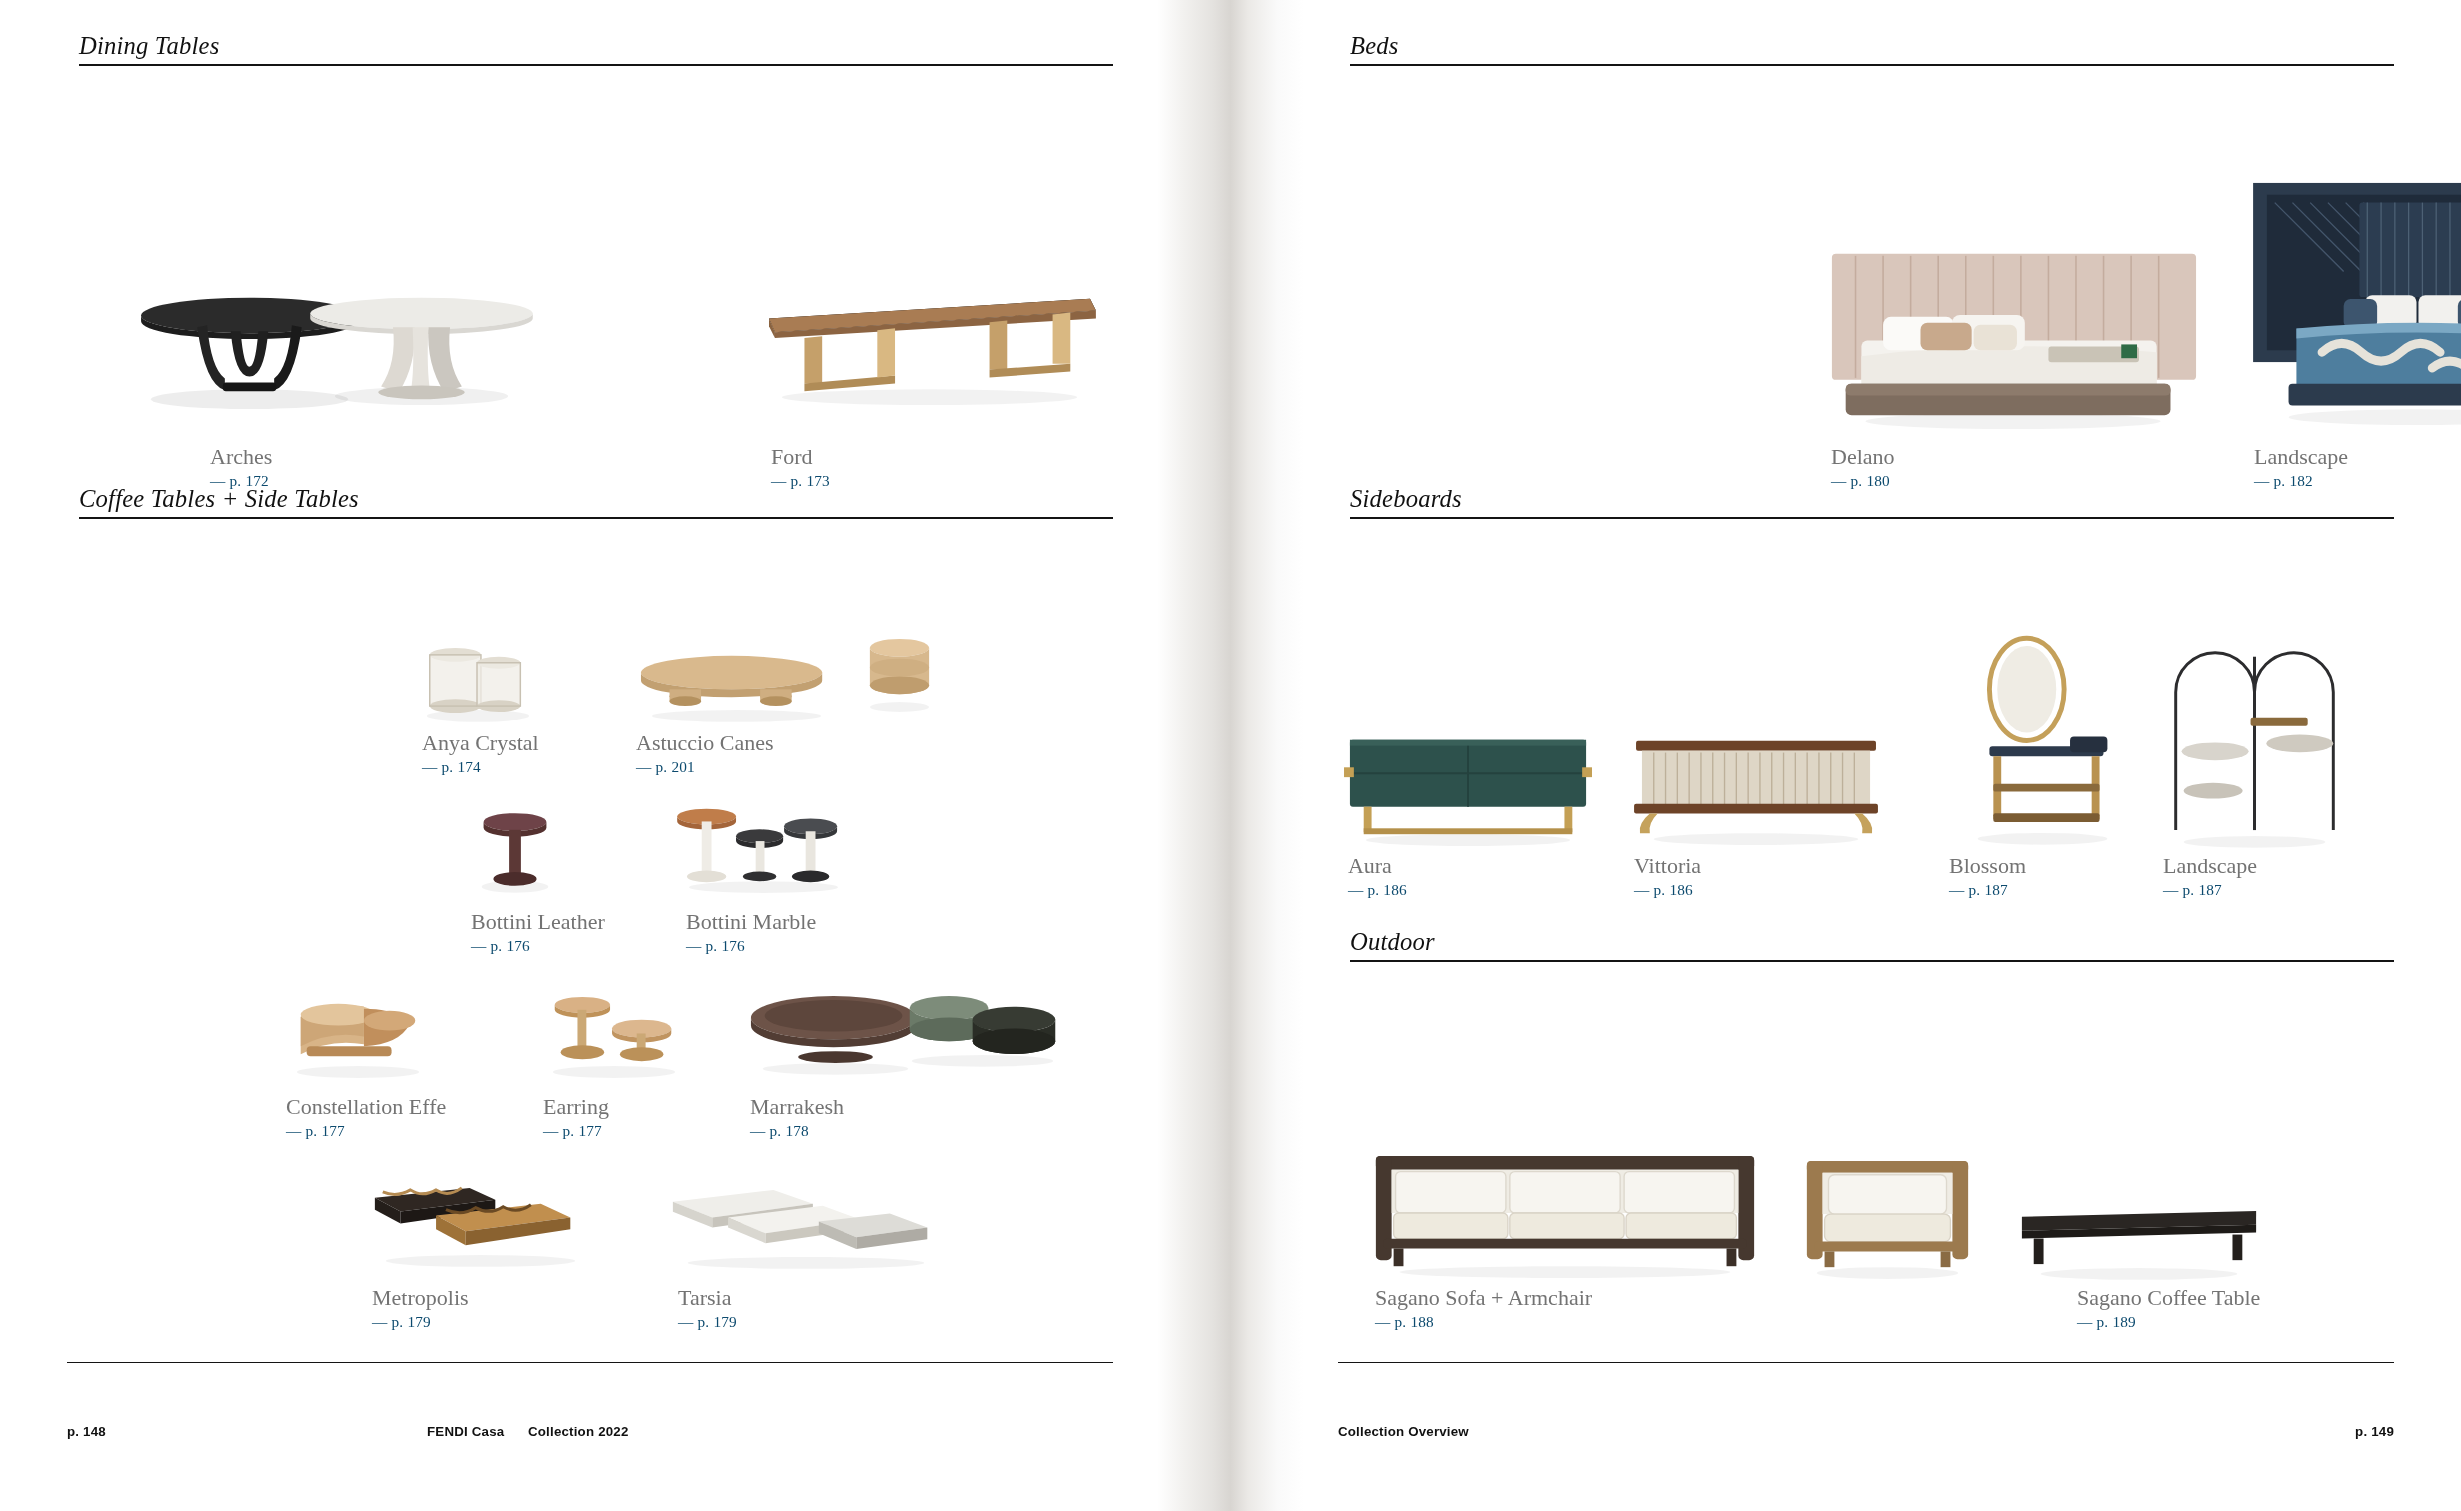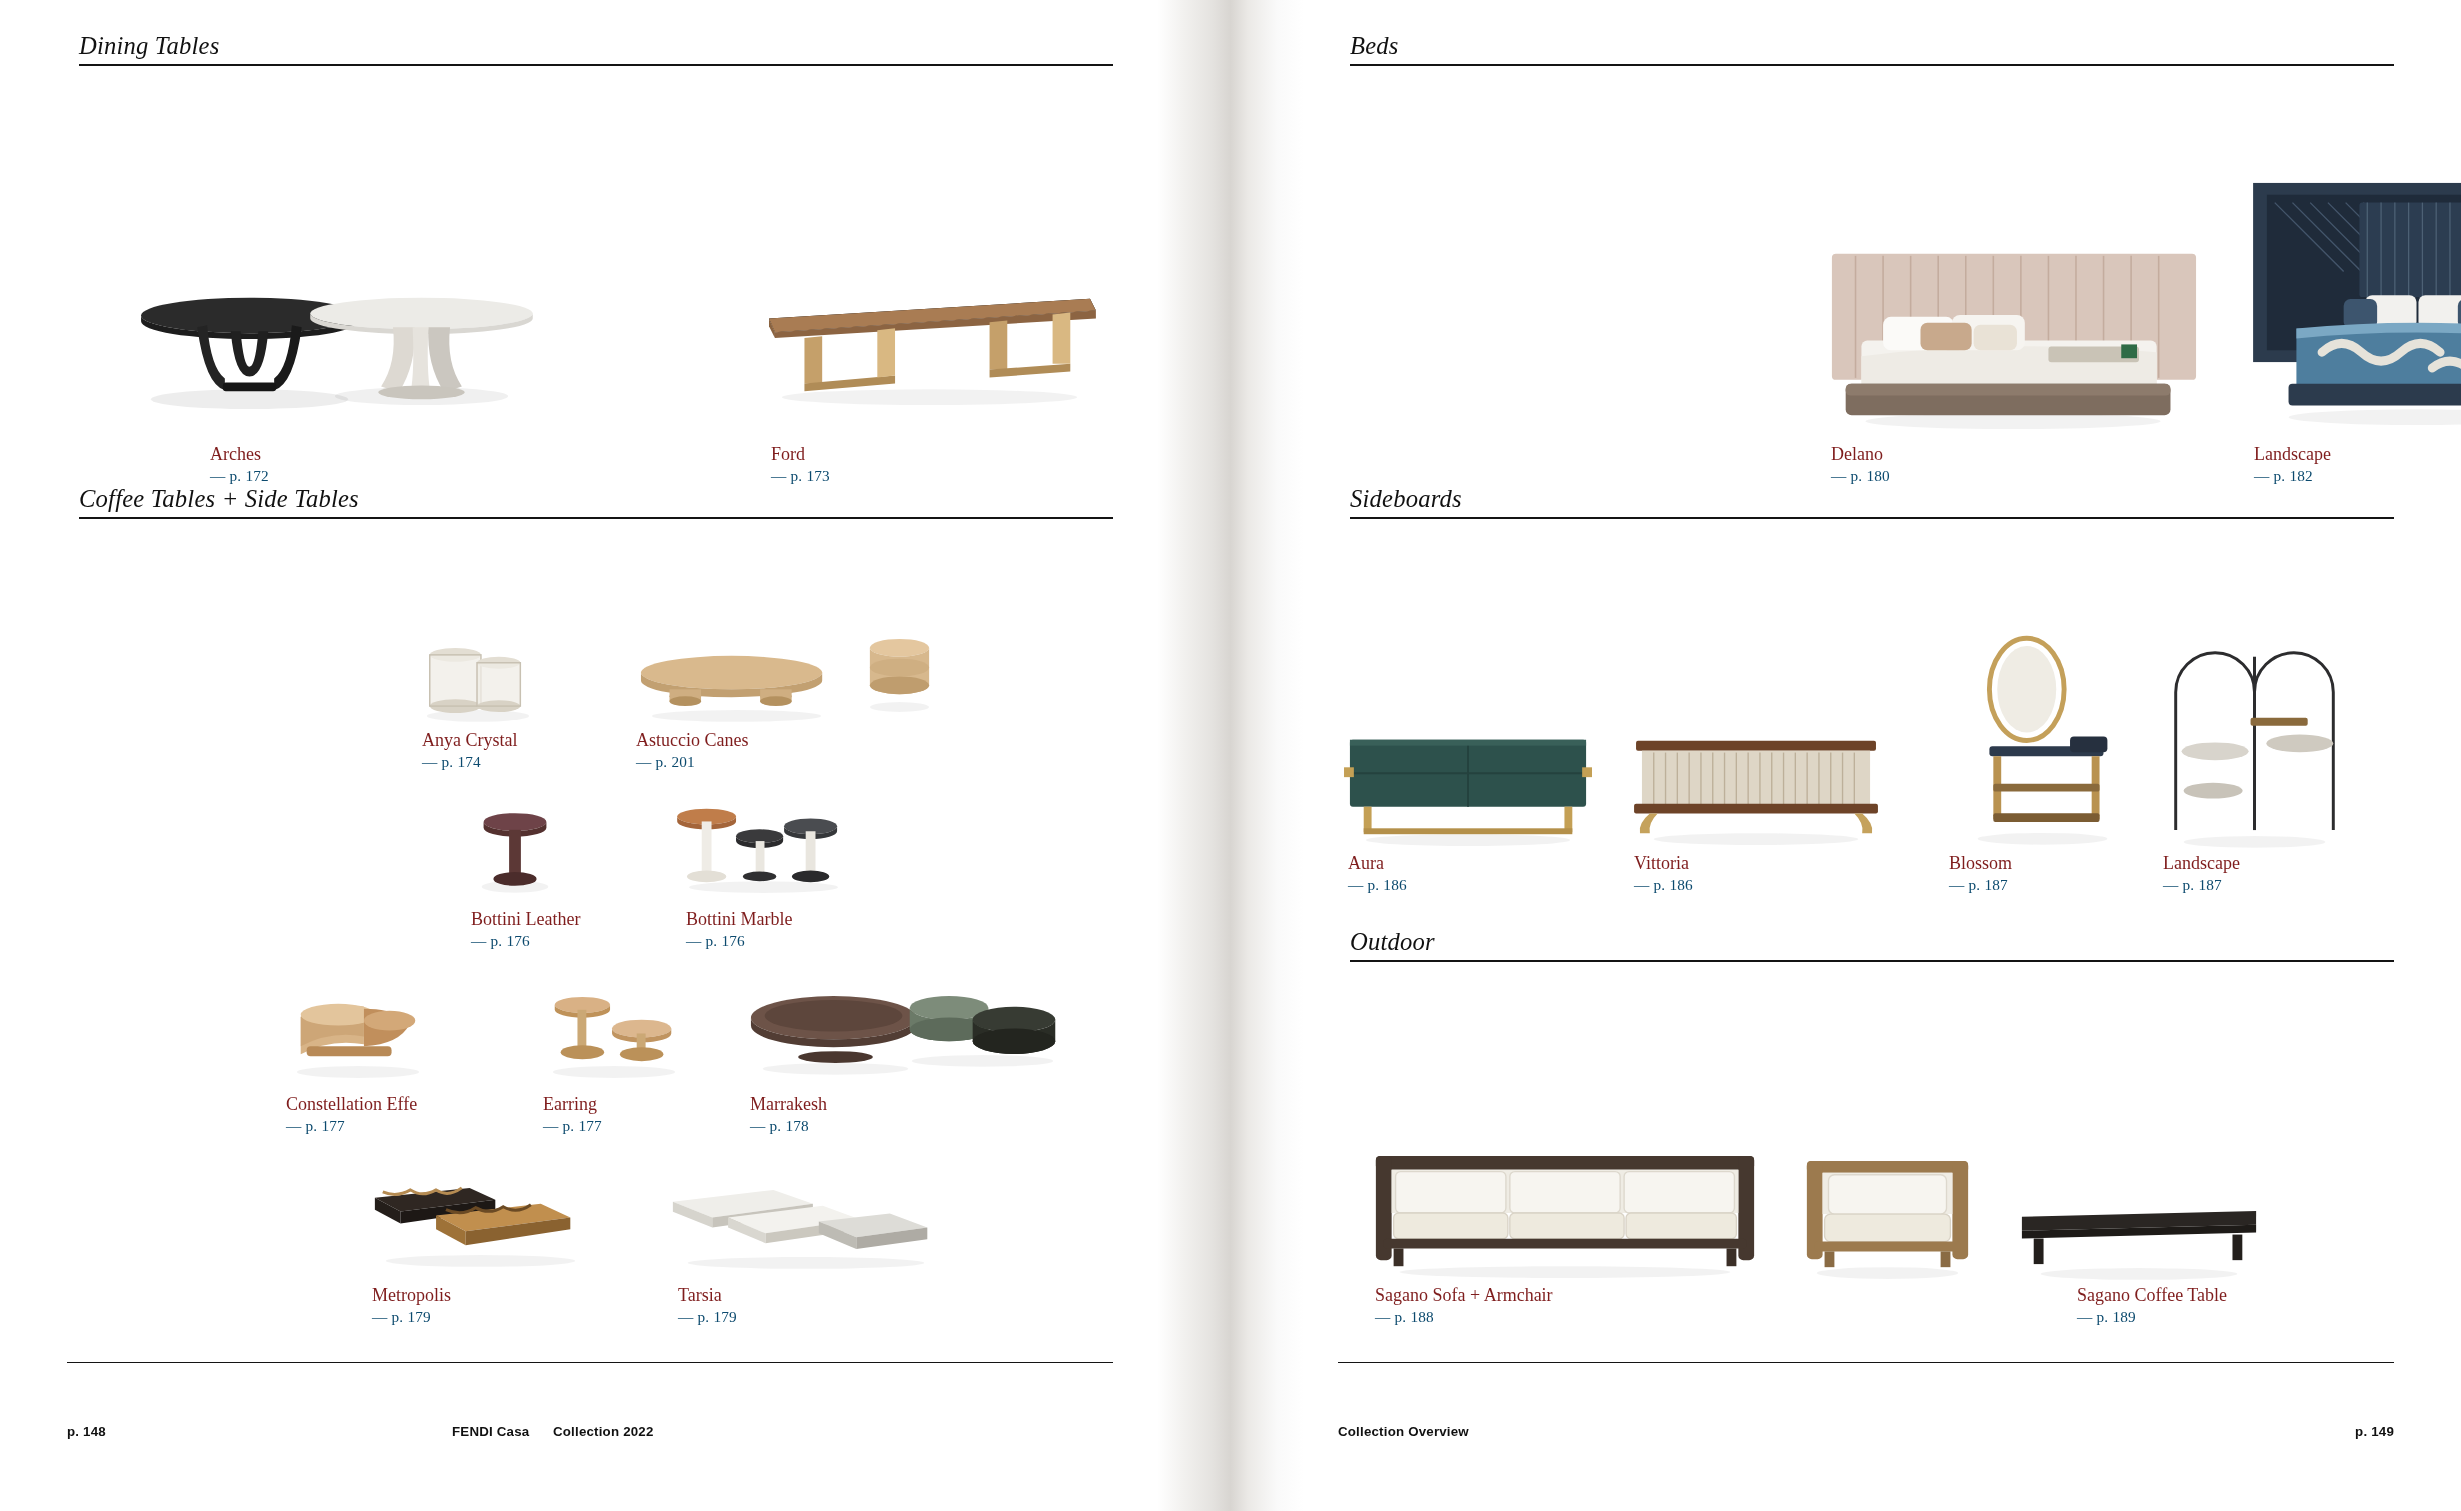--- a/index.html
+++ b/index.html
@@ -70,22 +70,22 @@
     width: 100%;
   }
 
   
   .caption {
     position: absolute;
     font-family: "Liberation Serif", serif;
     line-height: 1.28;
   }
   .caption .name {
-    font-size: 18px;
-    color: #7f1d1d;
+    font-size: 22px;
+    color: #737373;
     white-space: nowrap;
   }
   .caption .page {
     font-size: 15.3px;
     color: #0c4a6e;
     white-space: nowrap;
     letter-spacing: 0.2px;
   }
 
   
@@ -93,21 +93,21 @@
     position: absolute;
     bottom: 87px;
     left: 0; right: 0;
     font-family: "Liberation Sans", sans-serif;
     font-size: 13.3px;
     font-weight: bold;
     color: #111;
     letter-spacing: 0.2px;
   }
   .footer .left   { position: absolute; left: 0; }
-  .footer .center { position: absolute; left: 385px; }
+  .footer .center { position: absolute; left: 360px; }
   .footer .center .sep { display: inline-block; width: 23.6px; }
   .footer .right  { position: absolute; right: 0; }
 
   
   .shot { position: absolute; }
   .shot svg { display: block; }
 </style>
 </head>
 <body>
 

